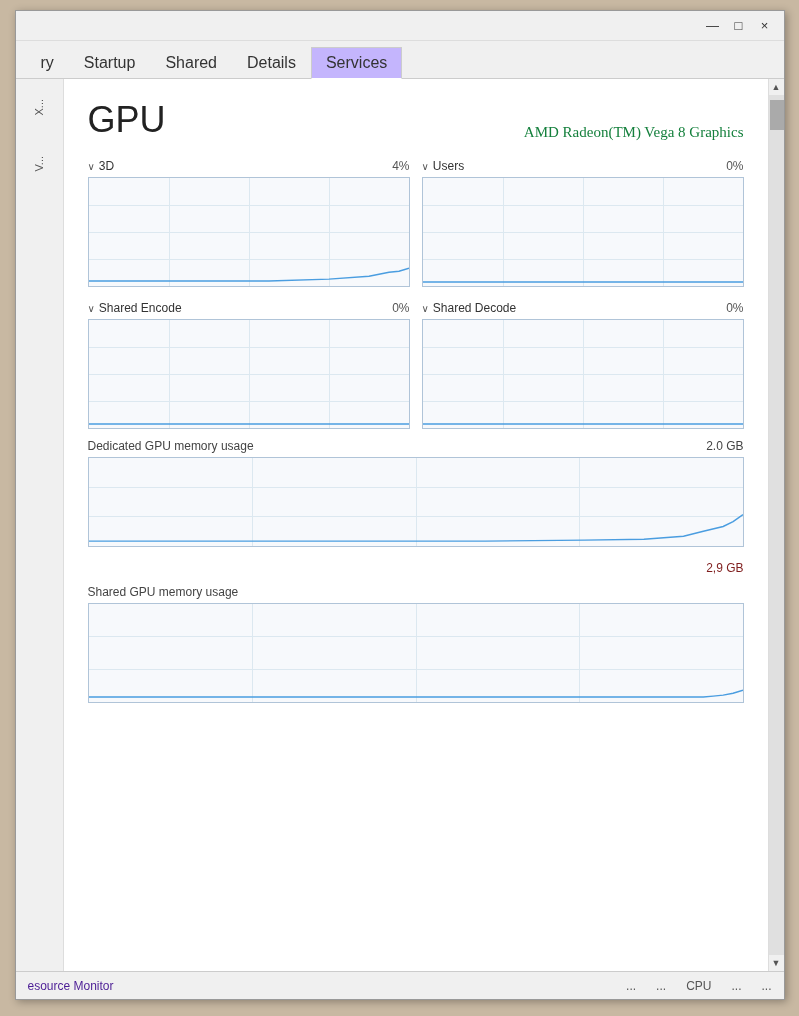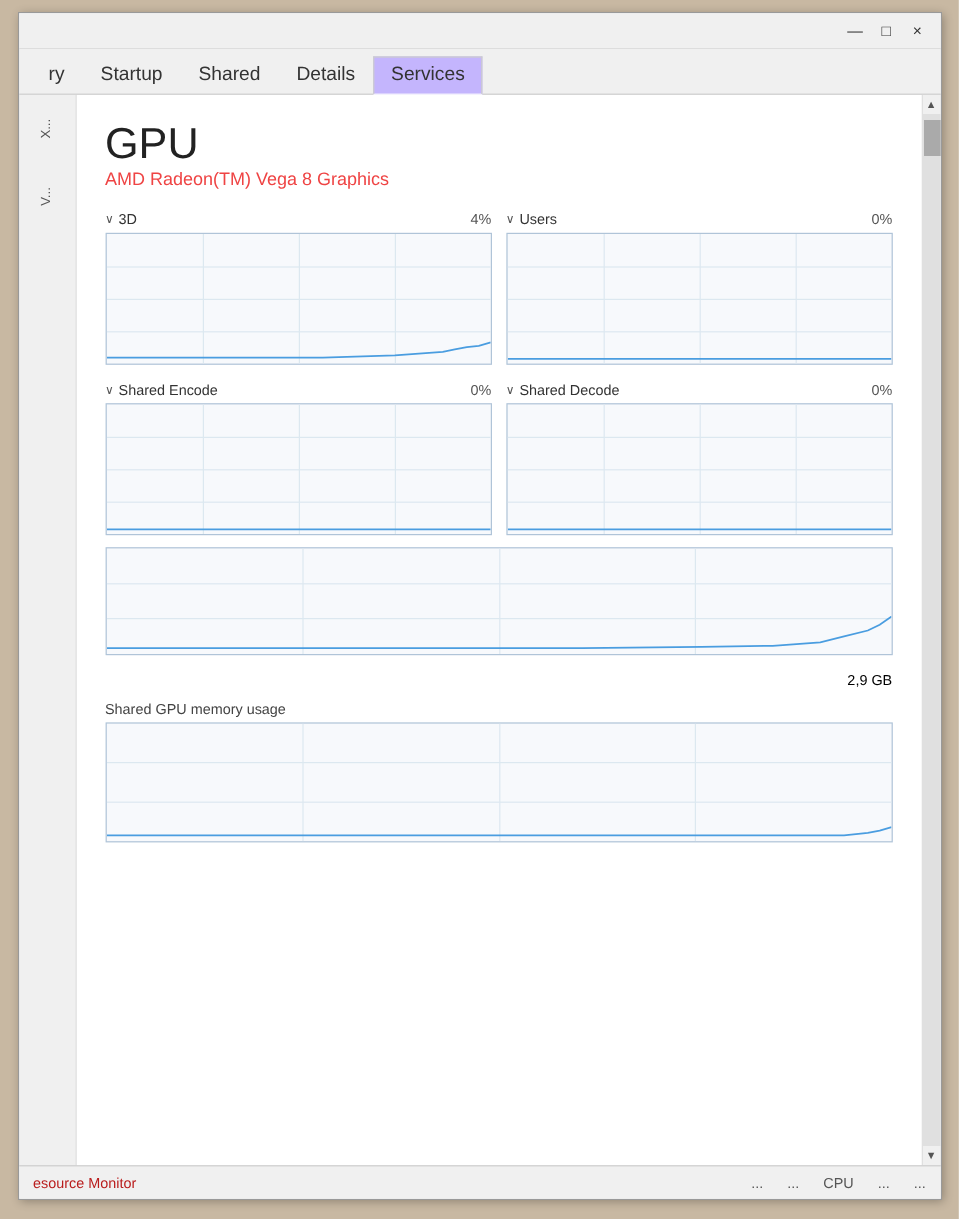--- a/index.html
+++ b/index.html
@@ -155,35 +155,35 @@
       height: 30px;
       background: #aaa;
       position: absolute;
       top: 5px;
       left: 1px;
     }
 
     
     .gpu-header {
       display: flex;
-      align-items: flex-start;
+      align-items: flex-end;
       justify-content: space-between;
       margin-bottom: 18px;
-      flex-direction: column;
     }
 
     .gpu-title {
       font-size: 36px;
       font-weight: 300;
       color: #222;
     }
 
     .gpu-name {
       font-size: 15px;
-      color: #ef4444;
+      color: #15803d;
+      font-family: Liberation Serif, serif;
     }
 
     .charts-row {
       display: flex;
       gap: 12px;
       margin-bottom: 4px;
     }
 
     .chart-col {
       flex: 1;
@@ -282,21 +282,21 @@
       border-top: 1px solid #ccc;
       display: flex;
       align-items: center;
       justify-content: space-between;
       padding: 0 12px;
       flex-shrink: 0;
     }
 
     .bottom-link {
       font-size: 12px;
-      color: #b91c1c;
+      color: #4c1d95;
       text-decoration: none;
     }
 
     .bottom-nav {
       display: flex;
       gap: 20px;
       font-size: 12px;
       color: #555;
     }
 
@@ -446,33 +446,37 @@
               <div class="grid-line-v" style="left:75%"></div>
             </div>
             <svg class="chart-svg" viewBox="0 0 320 110" preserveAspectRatio="none">
               <polyline points="0,106 320,106" fill="none" stroke="#4a9de0" stroke-width="1.5"></polyline>
             </svg>
           </div>
         </div>
       </div>
 
       <div class="memory-section">
+        <div class="memory-label-row">
+          <span class="memory-label">Dedicated GPU memory usage</span>
+          <span class="memory-max">2.0 GB</span>
+        </div>
         <div class="memory-chart">
           <div class="chart-grid">
             <div class="grid-line-h" style="top:33%"></div>
             <div class="grid-line-h" style="top:66%"></div>
             <div class="grid-line-v" style="left:25%"></div>
             <div class="grid-line-v" style="left:50%"></div>
             <div class="grid-line-v" style="left:75%"></div>
           </div>
           <svg class="chart-svg" viewBox="0 0 660 90" preserveAspectRatio="none">
             <polyline points="0,85 400,85 500,84 560,83 600,80 620,75 640,70 650,65 660,58" fill="none" stroke="#4a9de0" stroke-width="1.5"></polyline>
           </svg>
         </div>
-        <div style="text-align:right; font-size:12px; color:#000000; margin-bottom:4px;">2,9 GB</div>
+        <div style="text-align:right; font-size:12px; color:#7f1d1d; margin-bottom:4px;">2,9 GB</div>
       </div>
 
       <div class="memory-section">
         <div class="memory-label-row">
           <span class="memory-label">Shared GPU memory usage</span>
         </div>
         <div class="memory-chart" style="height:100px;">
           <div class="chart-grid">
             <div class="grid-line-h" style="top:33%"></div>
             <div class="grid-line-h" style="top:66%"></div>

